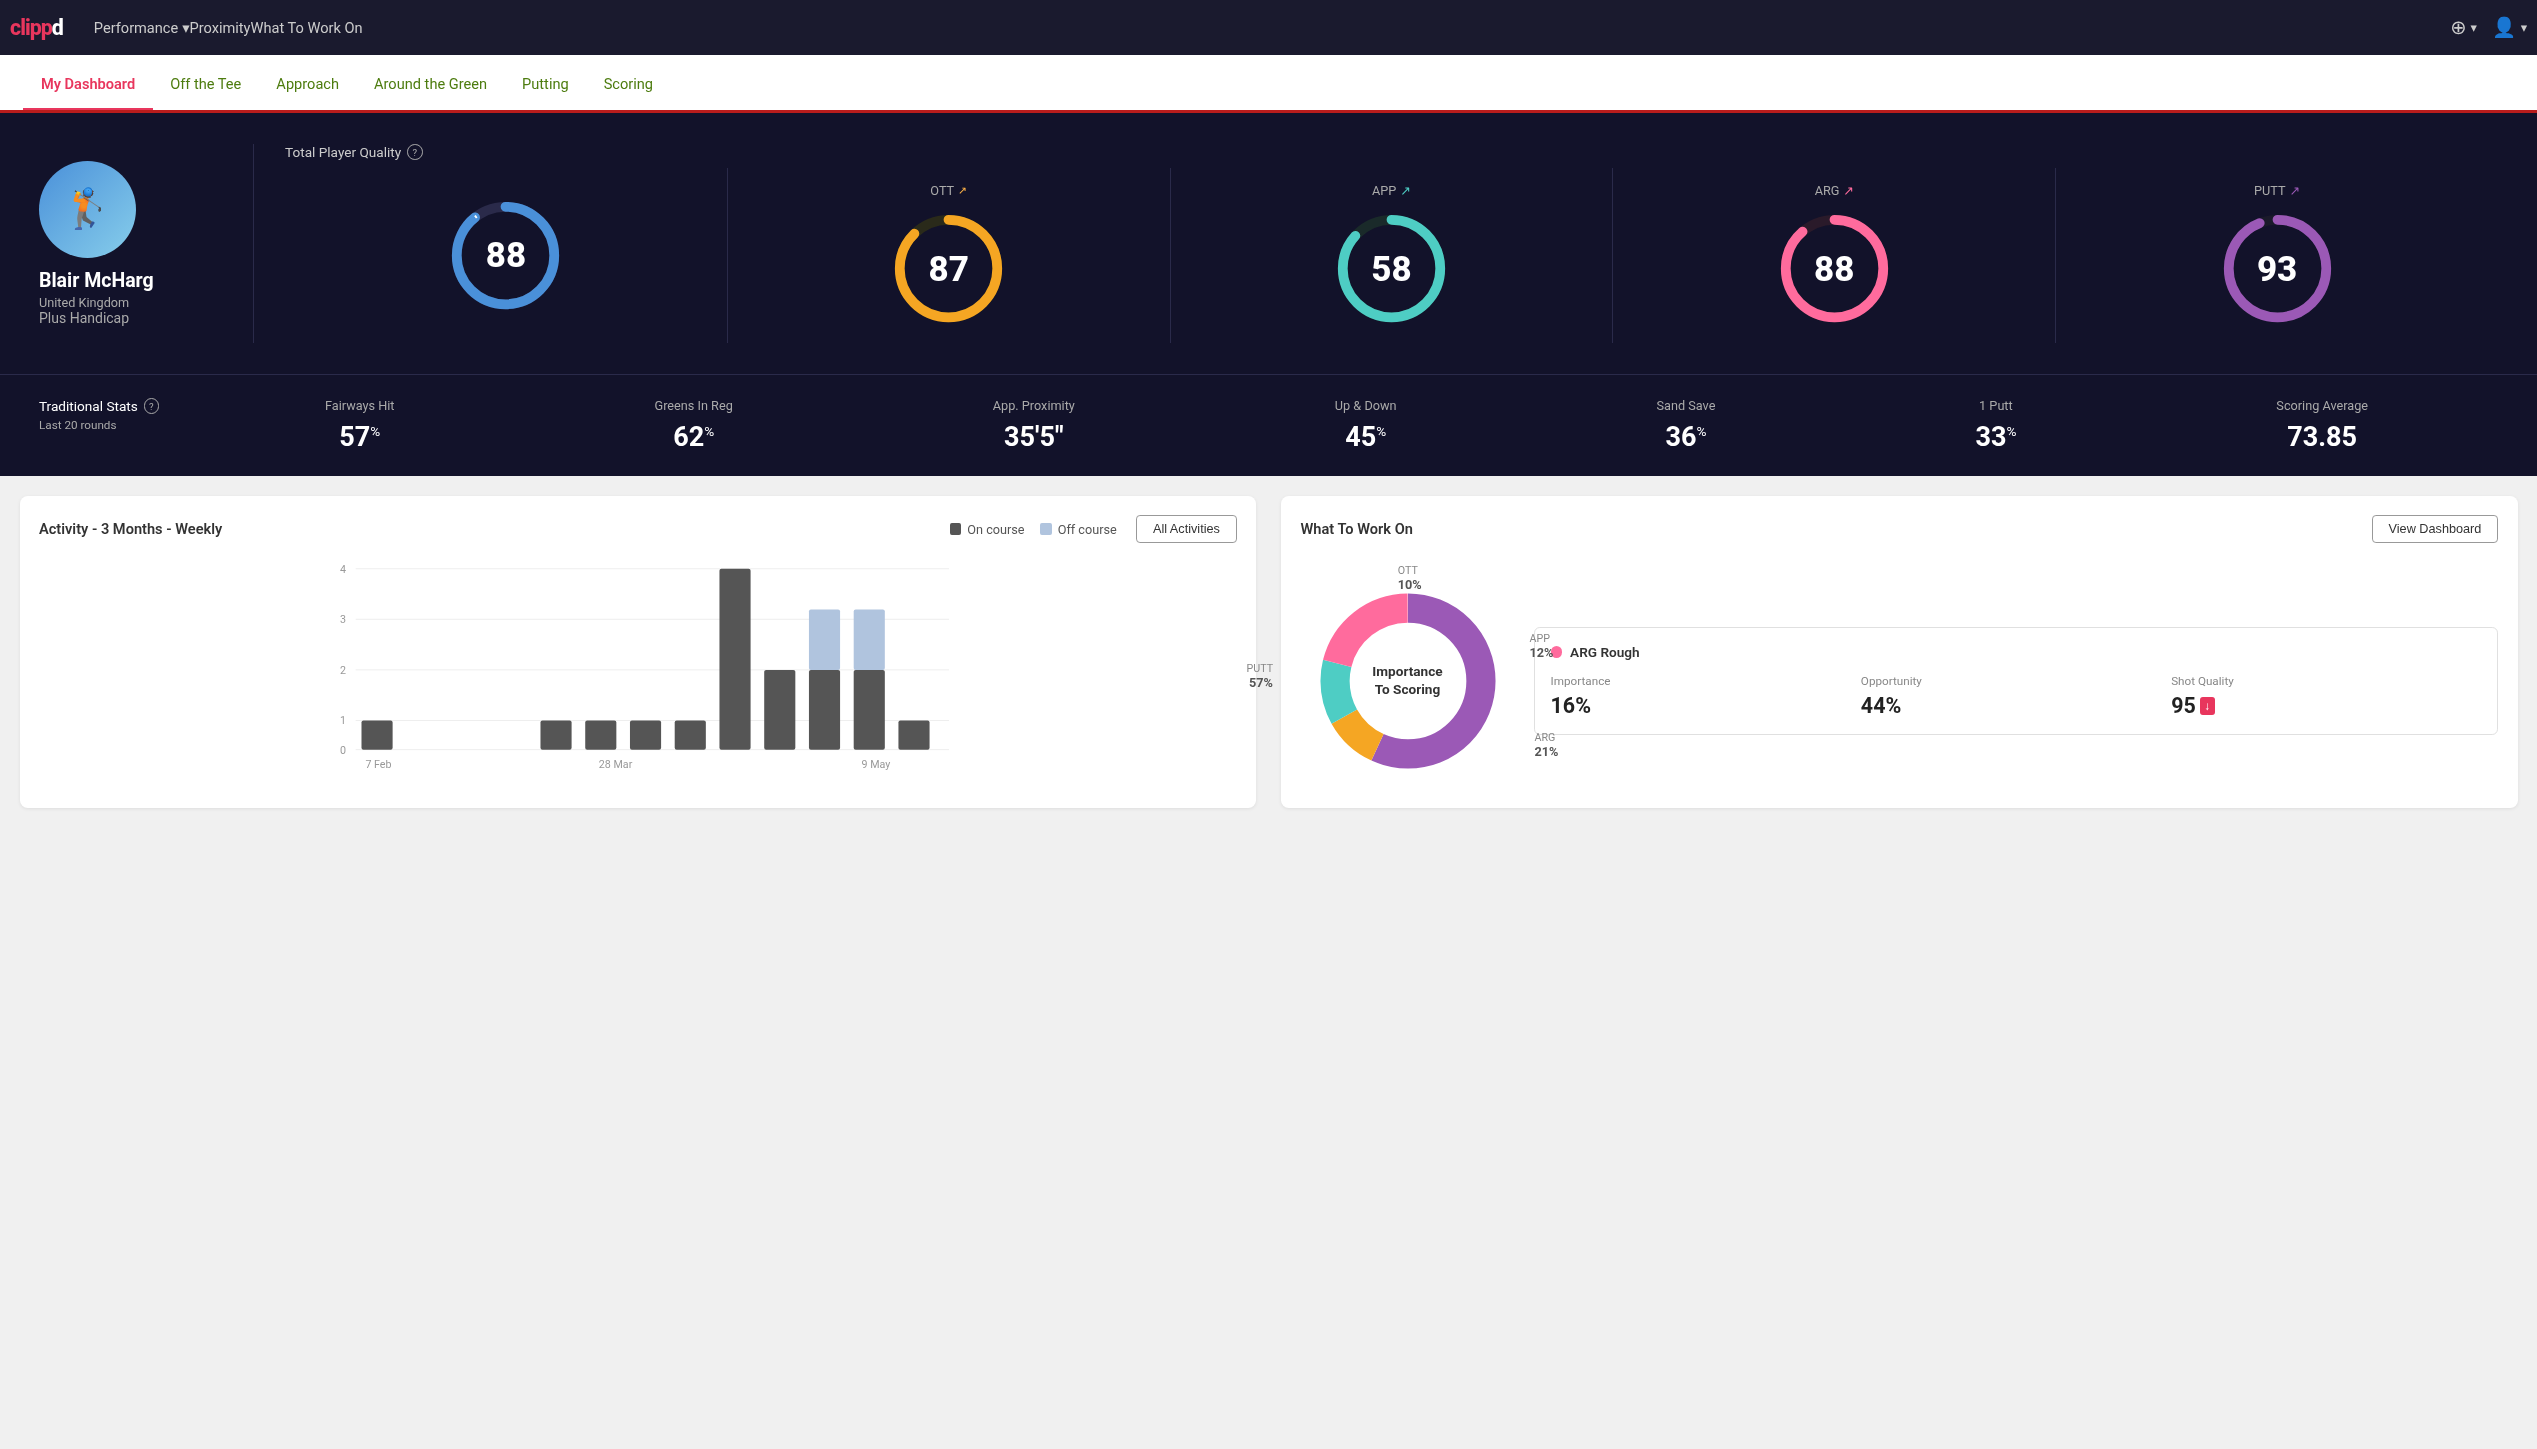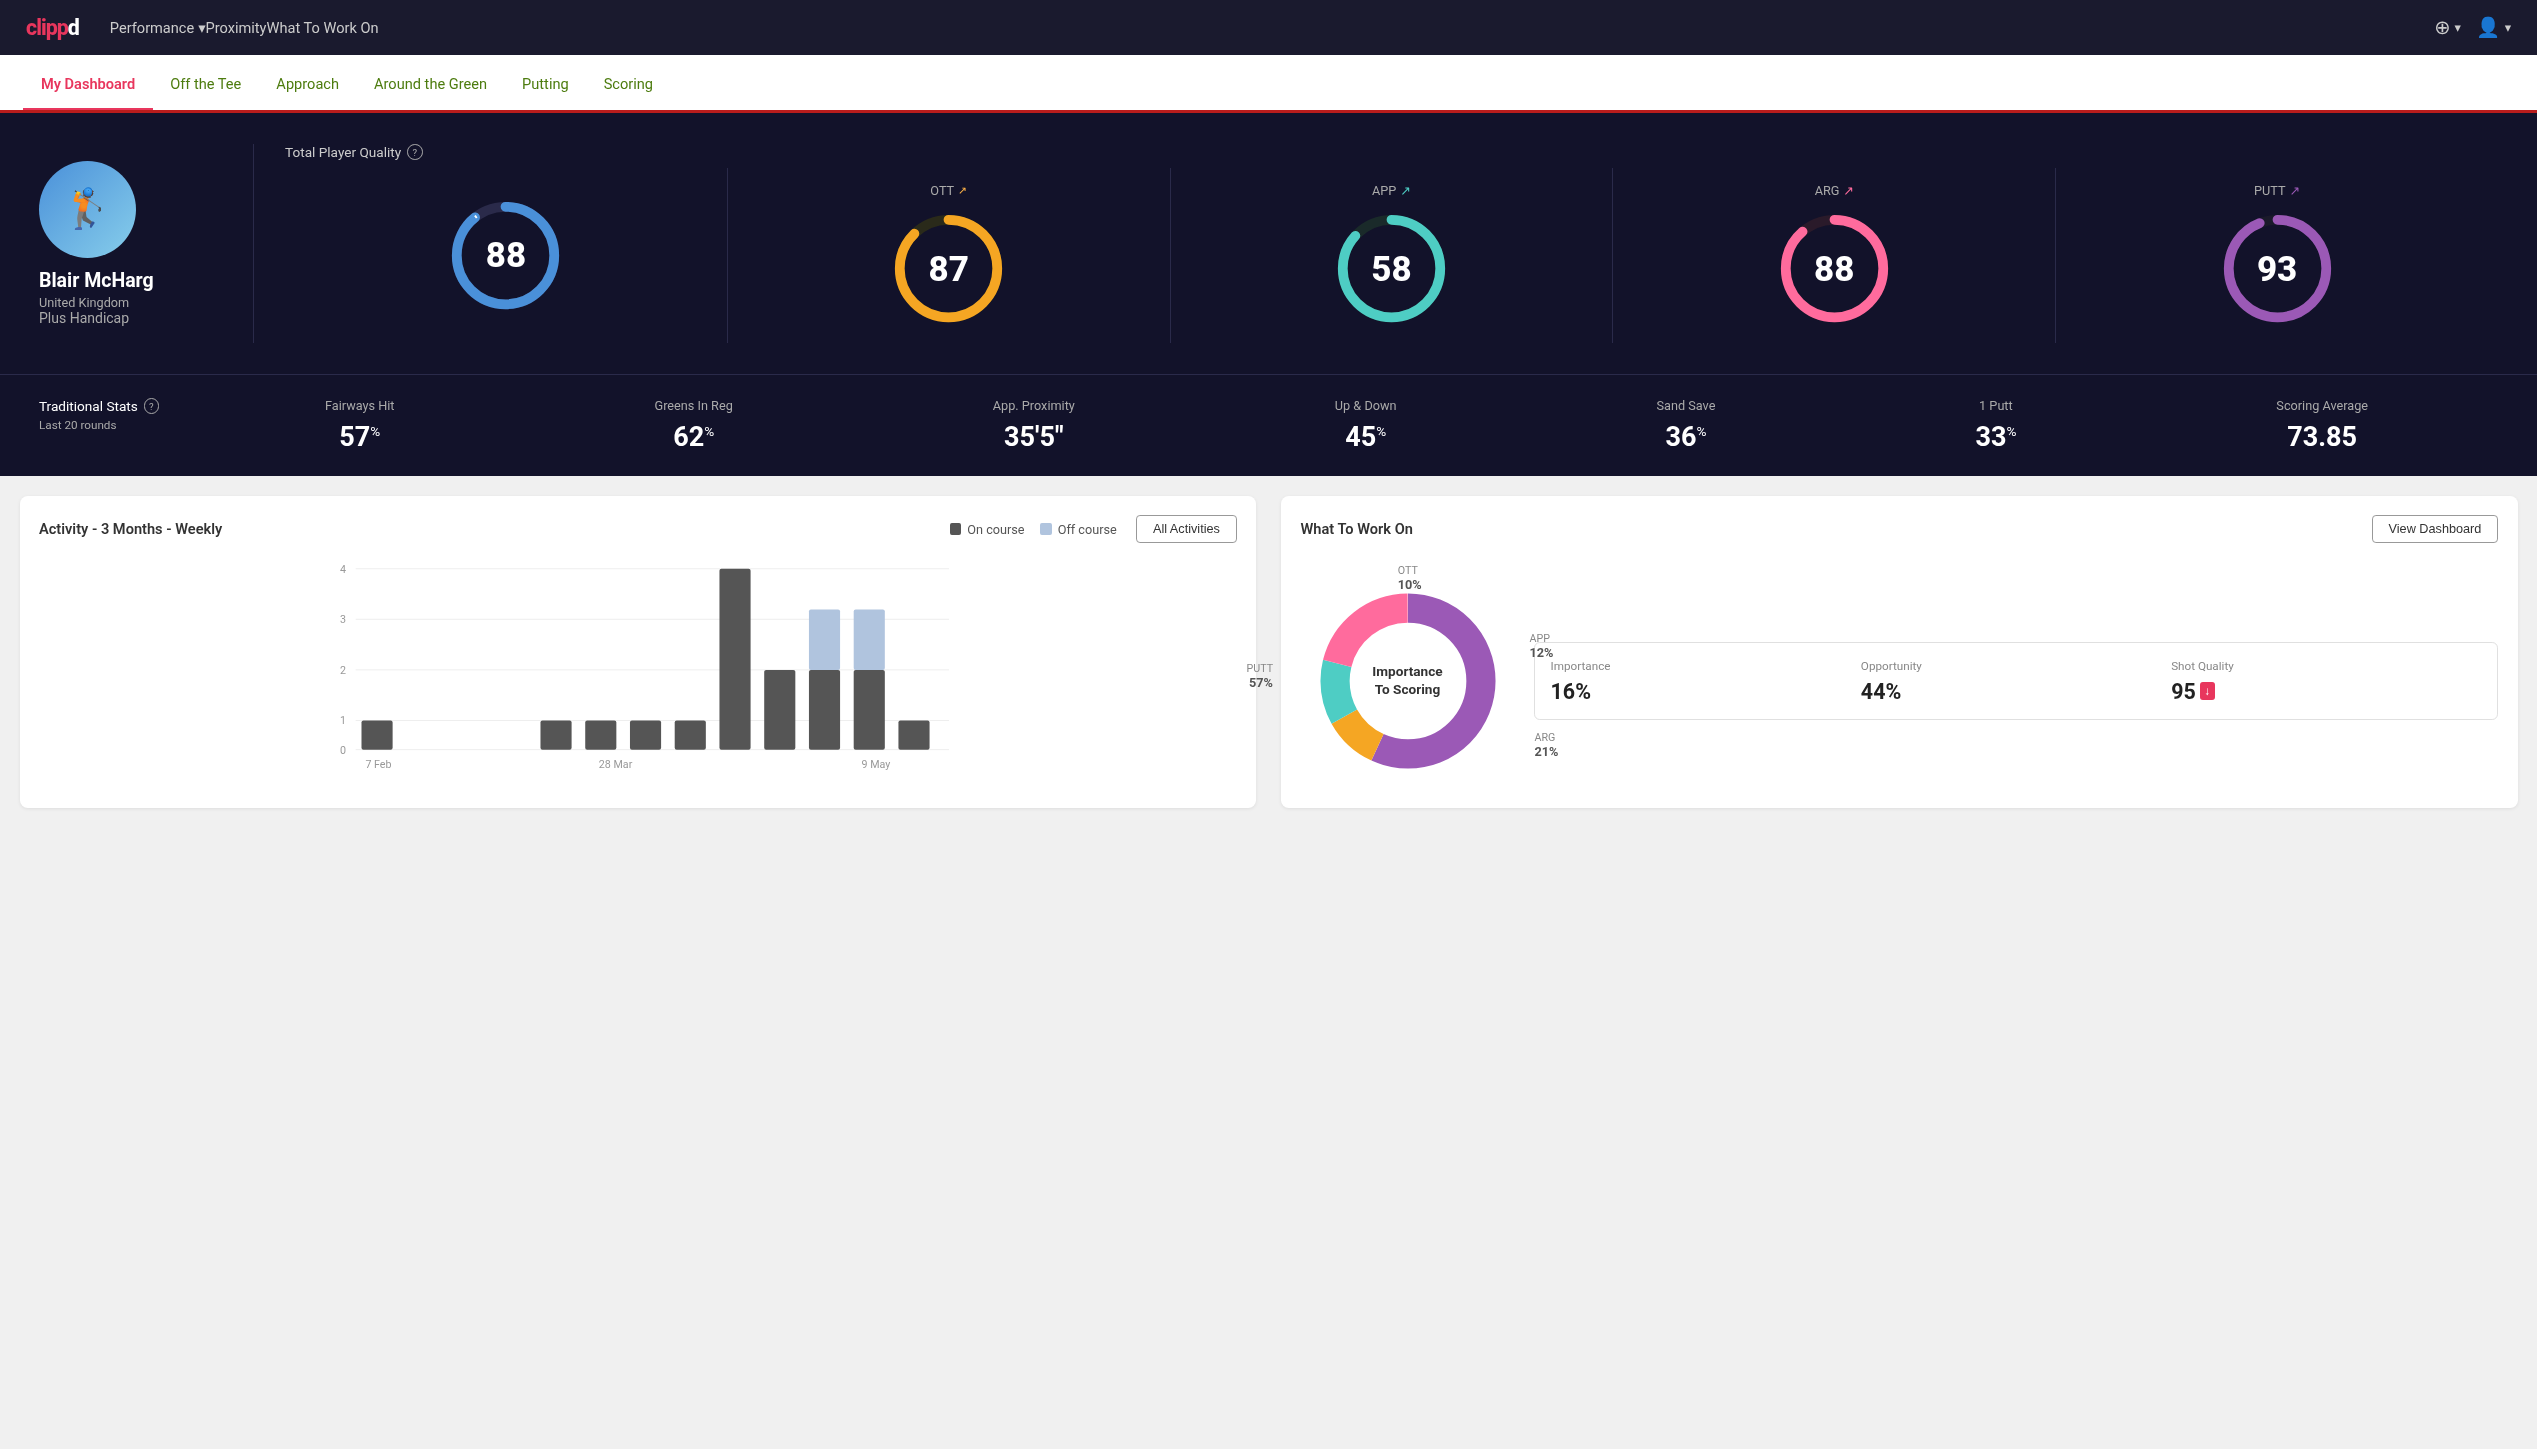--- a/index.html
+++ b/index.html
@@ -3,21 +3,21 @@
   <meta charset="utf-8">
   <style>
     * { box-sizing: border-box; margin: 0; padding: 0; }
     body { font-family: -apple-system, BlinkMacSystemFont, 'Segoe UI', Roboto, sans-serif; background: #f0f0f0; color: #fff; }
 
     
     .top-nav {
       background: #1a1a2e;
       display: flex;
       align-items: center;
-      padding: 0 26px;
+      padding: 0 10px;
       height: 55px;
       gap: 31px;
     }
     .logo {
       font-size: 21.4px;
       font-weight: 800;
       color: #e8365d;
       letter-spacing: -1px;
     }
     .logo span { color: #fff; }
@@ -638,20 +638,24 @@
           <div style="font-weight:700; font-size:12.7px;">21%</div>
         </div>
         
         <div style="position:absolute; top:88px; left:-54px; font-size:11.7px; color:#555; text-align:right;">
           <div style="color:#888; font-size:10.7px;">PUTT</div>
           <div style="font-weight:700; font-size:12.7px;">57%</div>
         </div>
       </div>
 
       <div class="detail-panel">
+        <div class="detail-header">
+          <div class="dot-indicator" style="background:#ff6b9d;"></div>
+          <span>ARG Rough</span>
+        </div>
         <div class="detail-metrics">
           <div class="detail-metric">
             <div class="detail-metric-name">Importance</div>
             <div class="detail-metric-value">
               <span>16%</span>
             </div>
           </div>
           <div class="detail-metric">
             <div class="detail-metric-name">Opportunity</div>
             <div class="detail-metric-value">

